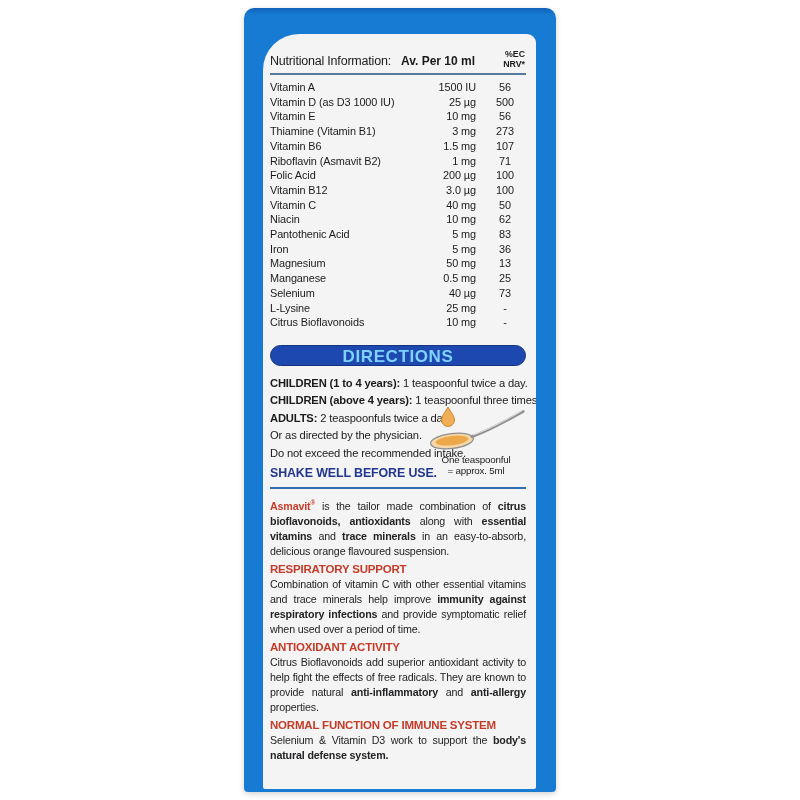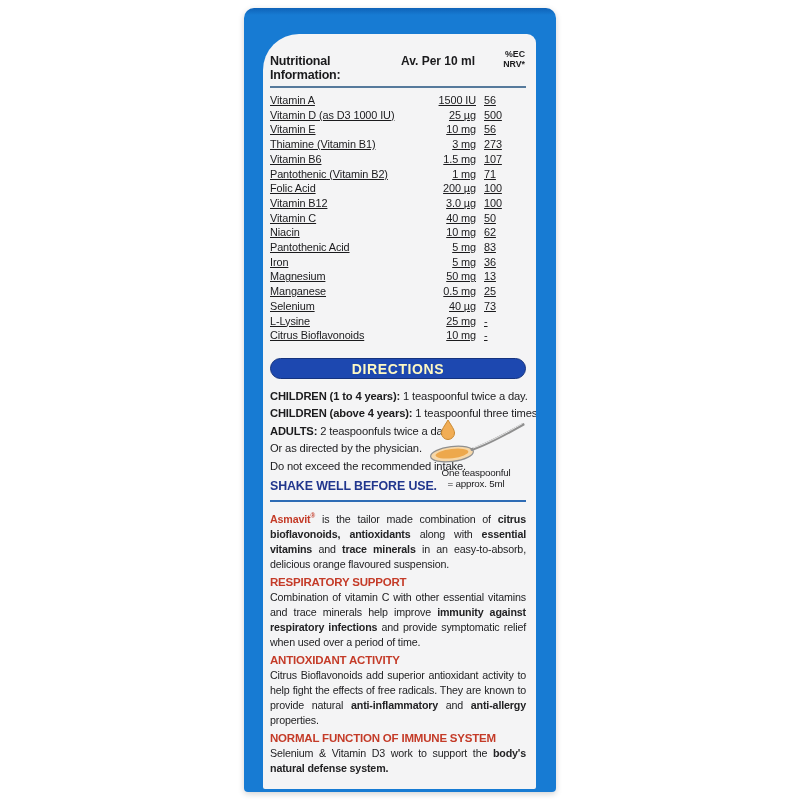--- a/index.html
+++ b/index.html
@@ -6,33 +6,33 @@
   .page{position:relative;width:800px;height:800px;background:#ffffff;overflow:hidden;
         font-family:"Liberation Sans", sans-serif;color:#1b1b1d;}
   .package{position:absolute;left:244px;top:8px;width:312px;height:784px;
            background:linear-gradient(180deg,#0f63b8 0px,#177bd3 7px,#177bd3 100%);
            border-radius:10px 10px 4px 4px;box-shadow:0 2px 6px rgba(0,0,0,0.18);}
   .panel{position:absolute;left:19px;right:20px;top:26px;bottom:3px;background:#f4f4f5;
          border-radius:36px 9px 2px 2px;padding:16px 10px 0 7px;overflow:hidden;
          box-sizing:border-box;}
   
   .n-header{display:flex;align-items:flex-start;}
-  .n-header .t{flex:1;font-size:12.5px;font-weight:bold;letter-spacing:-0.2px;padding-top:4px;}
+  .n-header .t{flex:1;font-size:12.5px;font-weight:normal;letter-spacing:-0.2px;padding-top:4px;}
   .n-header .a{width:80px;text-align:right;font-size:12px;font-weight:bold;white-space:nowrap;padding-top:4px;}
   .n-header .p{width:42px;margin-left:8px;text-align:right;font-size:8.8px;font-weight:bold;line-height:9.5px;padding-right:1px;}
   .n-underline{height:2px;background:#567a9c;margin-top:4px;}
   .n-rows{margin-top:5px;}
-  .n-row{display:flex;font-size:10.9px;line-height:14.7px;letter-spacing:-0.1px;text-decoration:underline;}
+  .n-row{display:flex;font-size:10.9px;line-height:14.7px;letter-spacing:-0.1px;}
   .n-name{flex:1;white-space:nowrap;}
   .n-amt{width:80px;text-align:right;white-space:nowrap;}
-  .n-nrv{width:42px;margin-left:8px;text-align:left;}
+  .n-nrv{width:42px;margin-left:8px;text-align:center;}
   .footnotes{margin-top:7px;font-size:9.3px;line-height:13.5px;color:#2c2c2e;letter-spacing:-0.1px;}
   
   .pill{margin-top:15px;height:21px;border-radius:11px;background:#1d48b0;border:1px solid #15337e;
-        color:#fef9c3;font-weight:bold;font-size:14px;letter-spacing:0.6px;text-align:center;
+        color:#7dd3fc;font-weight:bold;font-size:17px;letter-spacing:0.6px;text-align:center;
         line-height:21px;box-sizing:border-box;}
   .dir-wrap{position:relative;margin-top:9px;}
   .dir-line{font-size:11.2px;line-height:17.5px;white-space:nowrap;letter-spacing:-0.15px;}
   .b{font-weight:bold;}
   .sup{font-size:0.6em;vertical-align:super;}
   .spoon-box{position:absolute;top:31px;right:0;width:100px;text-align:center;}
   .spoon-cap{font-size:9.8px;font-weight:normal;line-height:11.5px;letter-spacing:-0.2px;}
   .shake{margin-top:4px;font-size:12.4px;font-weight:bold;color:#21368d;letter-spacing:-0.1px;}
   .divider{height:2px;background:#2e6cb5;margin:7px 0 6px 0;}
   
@@ -73,21 +73,21 @@
               <span class="n-name">Thiamine (Vitamin B1)</span>
               <span class="n-amt">3 mg</span>
               <span class="n-nrv">273</span>
             </div>
             <div class="n-row">
               <span class="n-name">Vitamin B6</span>
               <span class="n-amt">1.5 mg</span>
               <span class="n-nrv">107</span>
             </div>
             <div class="n-row">
-              <span class="n-name">Pantothenic (Vitamin B2)</span>
+              <span class="n-name">Riboflavin (Asmavit B2)</span>
               <span class="n-amt">1 mg</span>
               <span class="n-nrv">71</span>
             </div>
             <div class="n-row">
               <span class="n-name">Folic Acid</span>
               <span class="n-amt">200 µg</span>
               <span class="n-nrv">100</span>
             </div>
             <div class="n-row">
               <span class="n-name">Vitamin B12</span>

